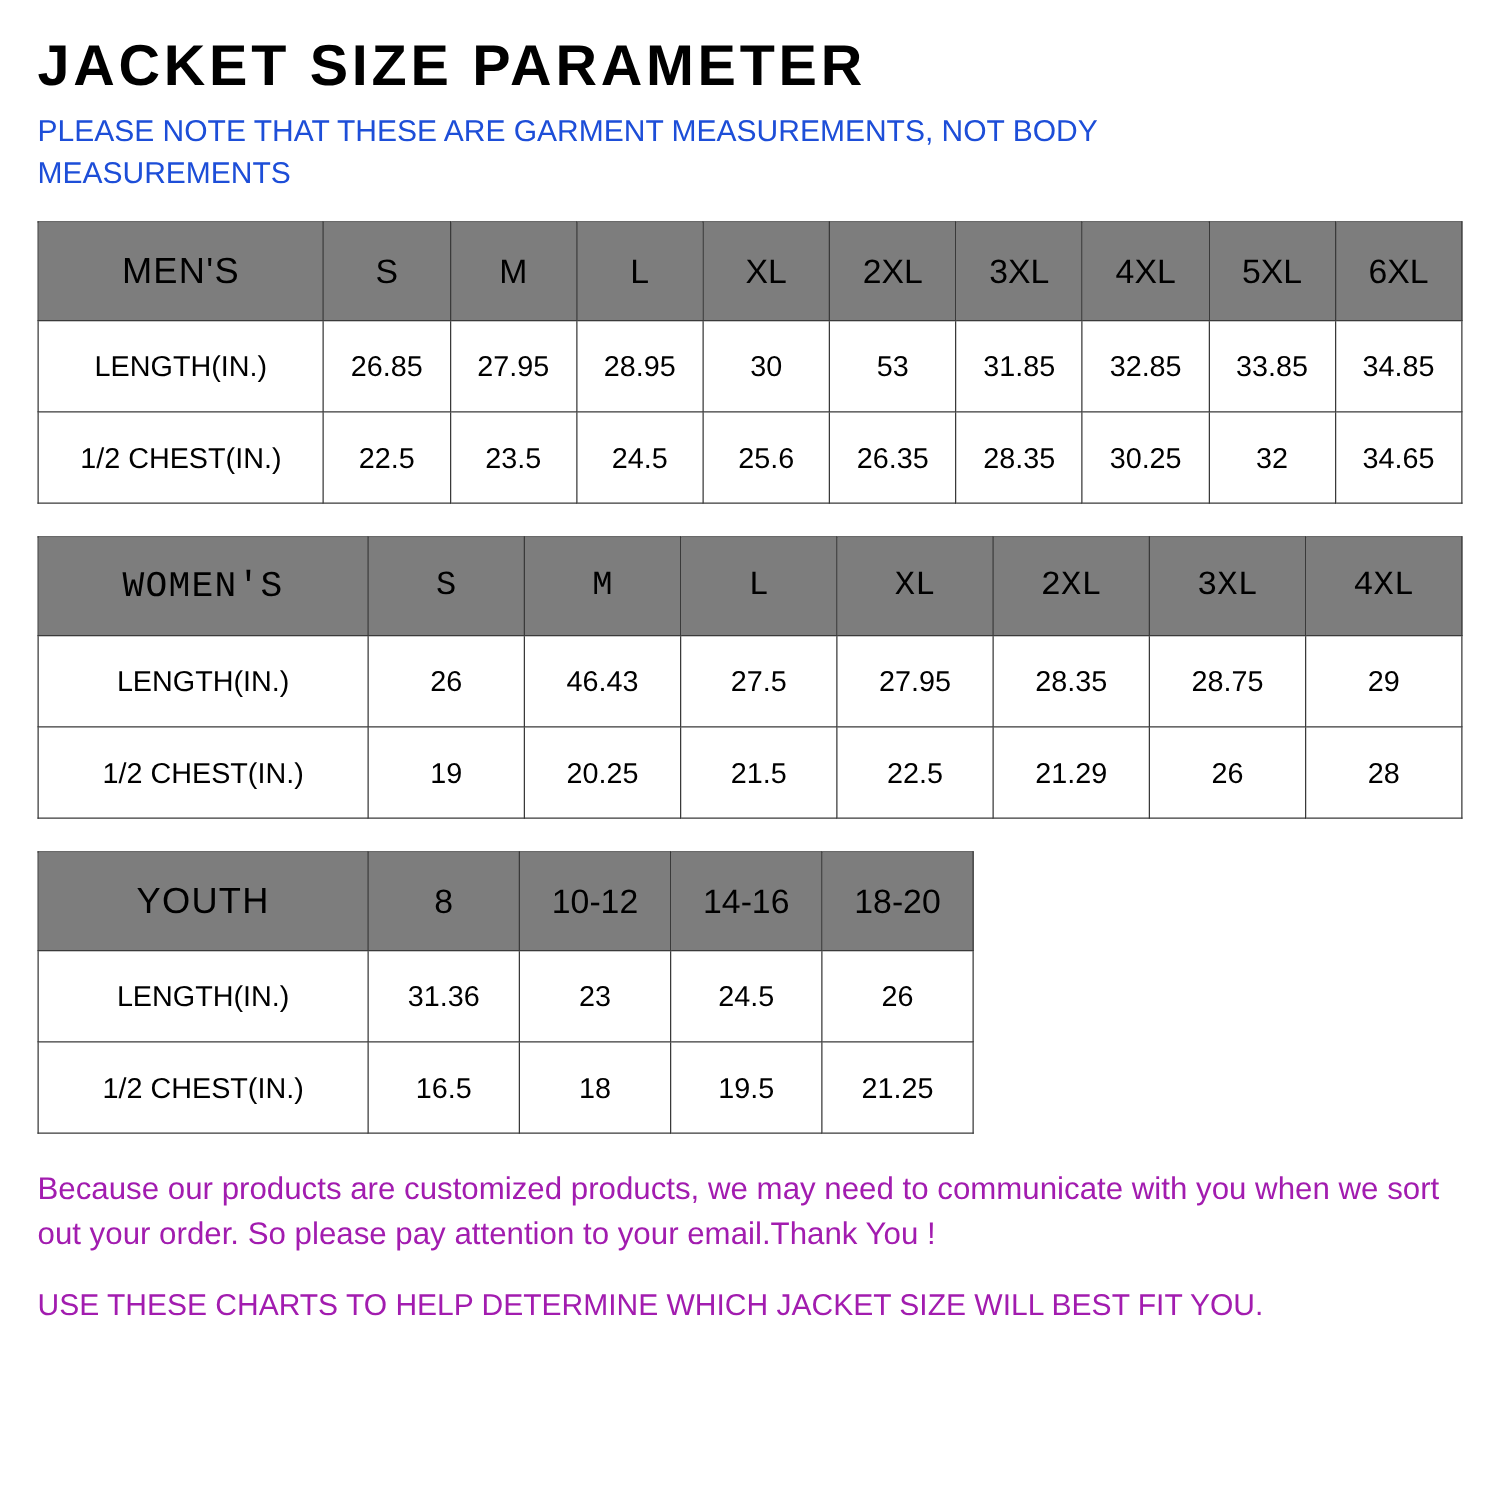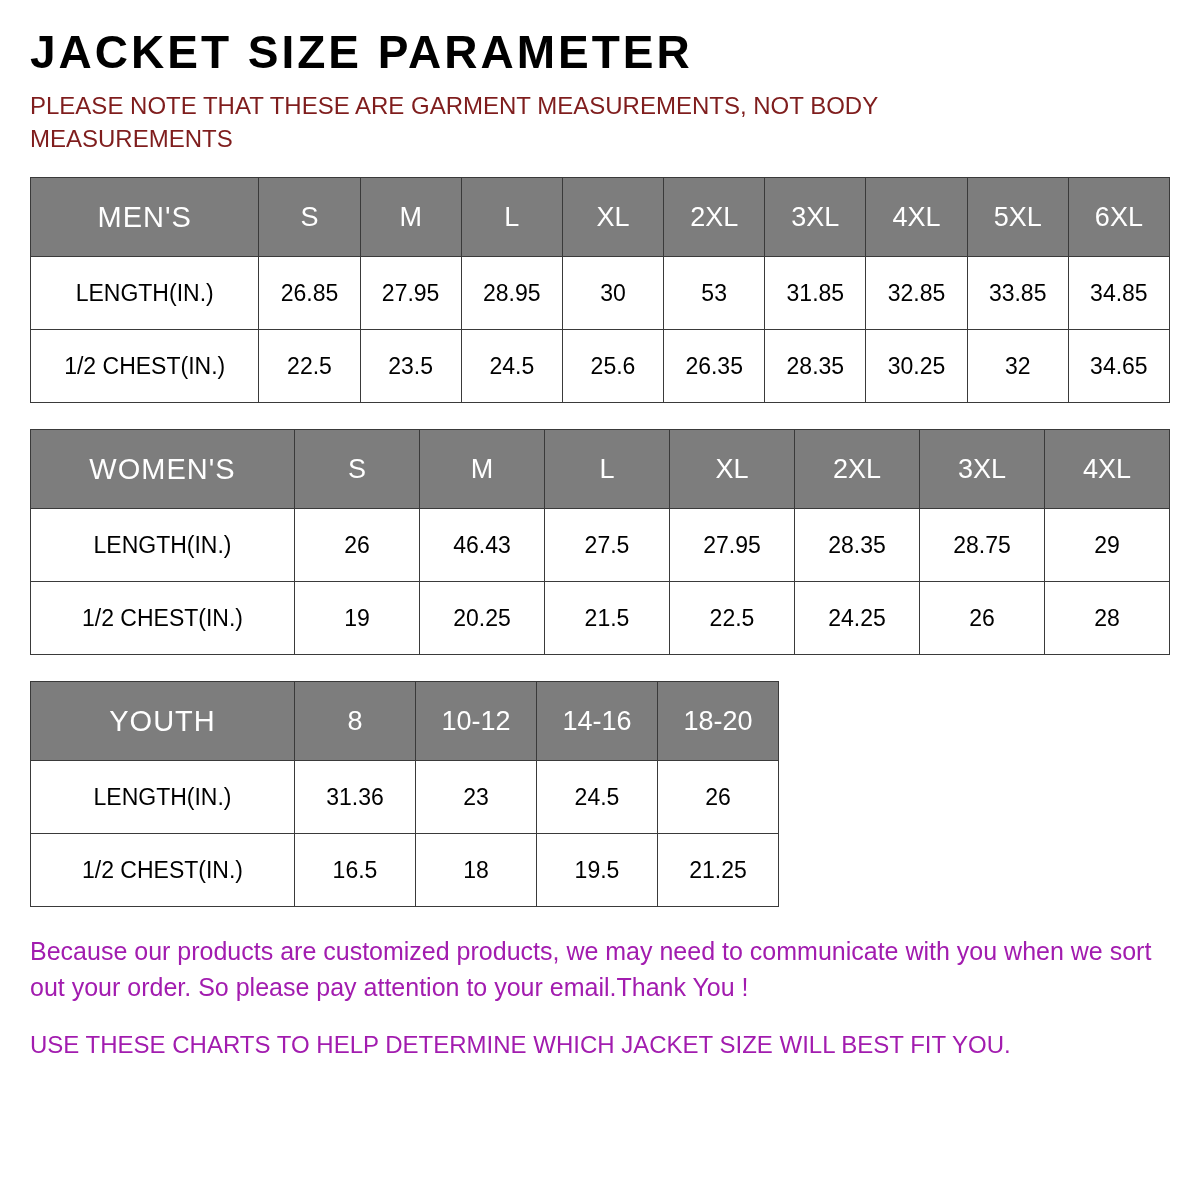--- a/index.html
+++ b/index.html
@@ -21,21 +21,21 @@
     padding: 28px 30px 10px 30px;
   }
   .title {
     font-size: 46px;
     font-weight: bold;
     letter-spacing: 3px;
     margin: 0 0 14px 0;
     line-height: 1.05;
   }
   .note-red {
-    color: #7f1d1d;
+    color: #1d4ed8;
     font-size: 24px;
     line-height: 1.35;
     margin: 0 0 22px 0;
     max-width: 1000px;
   }
   table.size-table {
     border-collapse: collapse;
     table-layout: fixed;
     margin-bottom: 26px;
   }
@@ -43,42 +43,42 @@
     border: 1px solid #3a3a3a;
     text-align: center;
     vertical-align: middle;
     font-size: 23px;
     padding: 0;
     height: 72px;
     background: #ffffff;
   }
   table.size-table tr.header-row td {
     background: #7d7d7d;
-    color: #ffffff;
+    color: #000000;
     font-size: 27px;
     height: 78px;
   }
   table.size-table tr.header-row td.label-cell {
     font-size: 29px;
     letter-spacing: 1px;
   }
   td.label-cell {
     font-size: 26px;
     padding-left: 6px;
     padding-right: 6px;
   }
   
   .men-table { width: 1140px; }
   .men-table .c-label { width: 228px; }
   .men-table .c-size { width: 101px; }
   
   .women-table { width: 1140px; }
   .women-table .c-label { width: 264px; }
   .women-table .c-size { width: 125px; }
-  .women-table tr.header-row td { font-size: 30px; }
+  .women-table tr.header-row td { font-size: 30px; font-family: Liberation Mono, monospace; }
   .women-table td { font-size: 26px; height: 86px; }
   .women-table tr.header-row td { height: 88px; }
   
   .youth-table { width: 748px; }
   .youth-table .c-label { width: 264px; }
   .youth-table .c-size { width: 121px; }
   .youth-table tr.header-row td { font-size: 30px; margin-left: 48px; }
   .youth-table td { font-size: 26px; height: 84px; }
   .youth-table tr.header-row td { height: 88px; }
 
@@ -187,21 +187,21 @@
         <td>28.35</td>
         <td>28.75</td>
         <td>29</td>
       </tr>
       <tr>
         <td class="label-cell">1/2 CHEST(IN.)</td>
         <td>19</td>
         <td>20.25</td>
         <td>21.5</td>
         <td>22.5</td>
-        <td>24.25</td>
+        <td>21.29</td>
         <td>26</td>
         <td>28</td>
       </tr>
     </tbody>
   </table>
 
   <table class="size-table youth-table">
     <colgroup>
       <col class="c-label">
         <col class="c-size">

